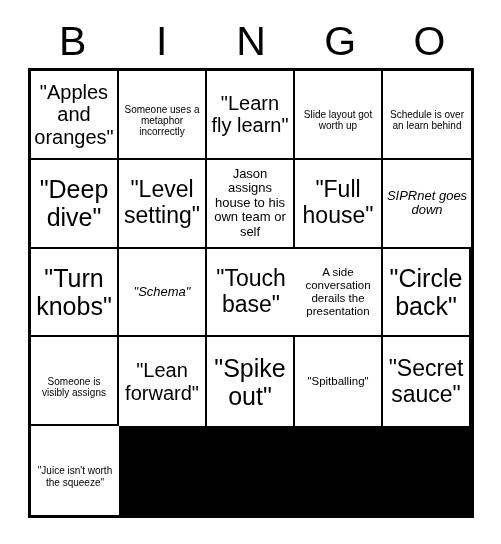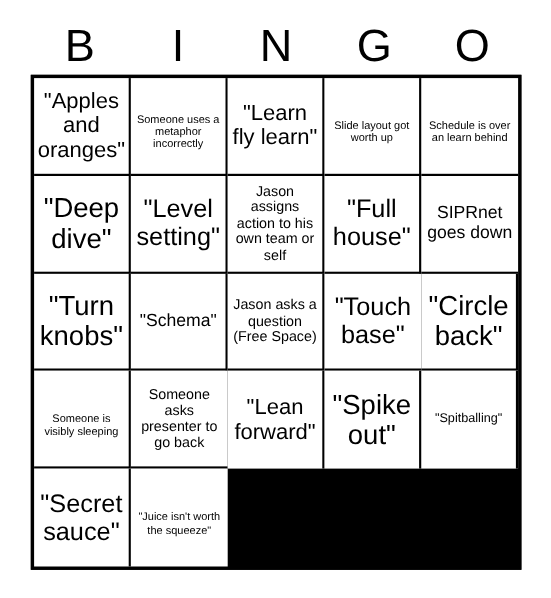--- a/index.html
+++ b/index.html
@@ -73,21 +73,21 @@
     display: block;
     width: 100%;
     line-height: 1.12;
     word-wrap: break-word;
     hyphens: none;
   }
   
   .fs-xxl .cell-text { font-size: 25px; }
   .fs-xl  .cell-text { font-size: 23px; }
   .fs-l   .cell-text { font-size: 20px; }
-  .fs-m   .cell-text { font-size: 16px; }
+  .fs-m   .cell-text { font-size: 13px; font-style: italic; }
   .fs-s   .cell-text { font-size: 10px; margin-top: 12px; }
   .fs-xs  .cell-text { font-size: 13px; }
   .fs-xxs .cell-text { font-size: 11.5px; }
 </style>
 </head>
 <body>
 
 <div class="card">
 
   <div class="header-row">
@@ -114,48 +114,45 @@
       <div class="cell fs-s col-last">
         <span class="cell-text">Schedule is over an learn behind</span>
       </div>
       <div class="cell fs-xxl">
         <span class="cell-text">"Deep dive"</span>
       </div>
       <div class="cell fs-xl">
         <span class="cell-text">"Level setting"</span>
       </div>
       <div class="cell fs-xs">
-        <span class="cell-text">Jason assigns action to his own team or self</span>
+        <span class="cell-text">Jason assigns house to his own team or self</span>
       </div>
       <div class="cell fs-xl">
         <span class="cell-text">"Full house"</span>
       </div>
       <div class="cell fs-m col-last">
         <span class="cell-text">SIPRnet goes down</span>
       </div>
       <div class="cell fs-xxl">
         <span class="cell-text">"Turn knobs"</span>
       </div>
       <div class="cell fs-m">
         <span class="cell-text">"Schema"</span>
       </div>
-      <div class="cell fs-xs">
-        <span class="cell-text">Jason asks a question (Free Space)</span>
-      </div>
       <div class="cell fs-xl col-last">
         <span class="cell-text">"Touch base"</span>
+      </div>
+      <div class="cell fs-xxs">
+        <span class="cell-text">A side conversation derails the presentation</span>
       </div>
       <div class="cell fs-xxl">
         <span class="cell-text">"Circle back"</span>
       </div>
       <div class="cell fs-s">
-        <span class="cell-text">Someone is visibly sleeping</span>
-      </div>
-      <div class="cell fs-xs col-last">
-        <span class="cell-text">Someone asks presenter to go back</span>
+        <span class="cell-text">Someone is visibly assigns</span>
       </div>
       <div class="cell fs-l row-last">
         <span class="cell-text">"Lean forward"</span>
       </div>
       <div class="cell fs-xxl row-last">
         <span class="cell-text">"Spike out"</span>
       </div>
       <div class="cell fs-xxs row-last">
         <span class="cell-text">"Spitballing"</span>
       </div>

